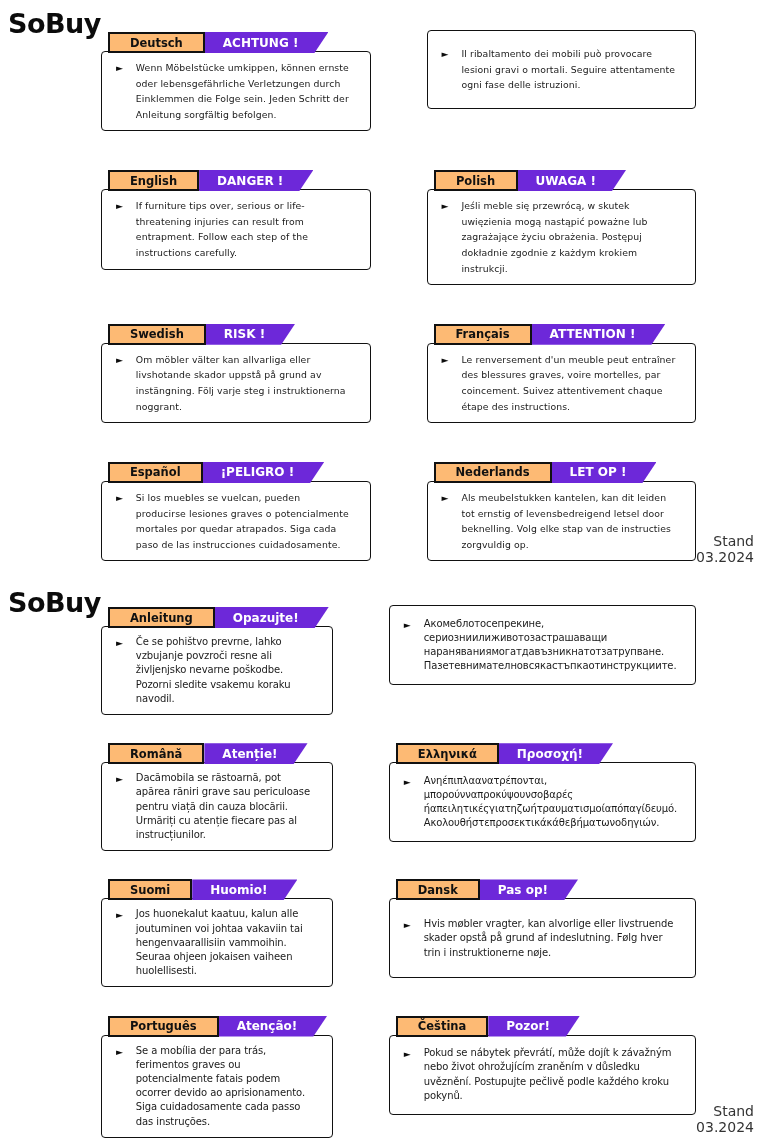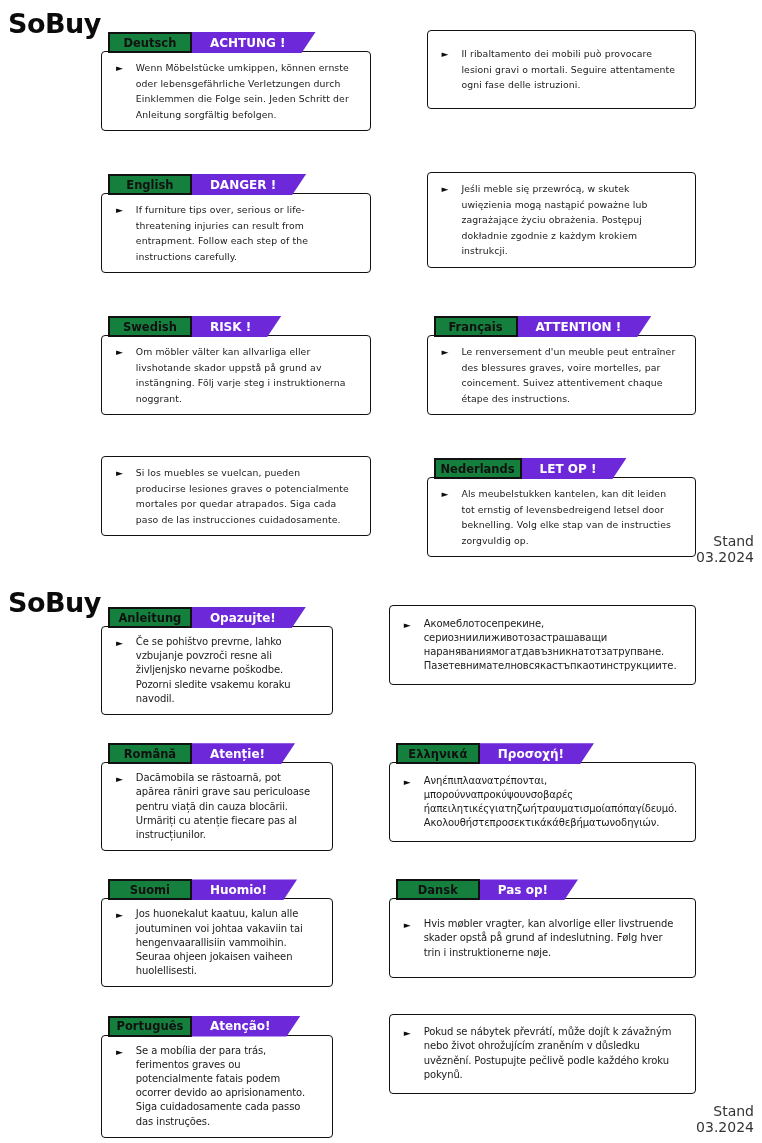--- a/index.html
+++ b/index.html
@@ -20,22 +20,22 @@
   }
   .grid {
     display:grid; grid-template-columns:1fr 1fr;
     column-gap:56px; row-gap:27px; margin-top:24px;
   }
   .page2 .grid { row-gap:23px; margin-top:20px; }
   .card { position:relative; }
   .card-head { position:relative; z-index:2; display:flex; margin-left:7px; height:21px; }
   .lang {
     display:flex; align-items:center; justify-content:center;
-    min-width:84px; padding:0 5px;
-    border:2px solid #111; background:#15803d;
+    min-width:84px; padding:0 20px;
+    border:2px solid #111; background:#fdba74;
     font-weight:700; font-size:11.5px; white-space:nowrap;
   }
   .warn {
     display:flex; align-items:center;
     background:#6d28d9; color:#fff;
     font-weight:700; font-size:12px; white-space:nowrap;
     padding:0 30px 0 18px;
     clip-path: polygon(0 0, 100% 0, calc(100% - 14px) 100%, 0 100%);
   }
   .card-body {
@@ -91,20 +91,24 @@
       </header>
       <div class="card-body">
         <div class="row">
           <span class="tri">►</span>
           <p class="txt">If furniture tips over, serious or life-threatening injuries can result from entrapment. Follow each step of the instructions carefully.</p>
         </div>
       </div>
     </article>
 
     <article class="card">
+      <header class="card-head">
+        <span class="lang">Polish</span>
+        <span class="warn">UWAGA !</span>
+      </header>
       <div class="card-body">
         <div class="row">
           <span class="tri">►</span>
           <p class="txt">Jeśli meble się przewrócą, w skutek uwięzienia mogą nastąpić poważne lub zagrażające życiu obrażenia. Postępuj dokładnie zgodnie z każdym krokiem instrukcji.</p>
         </div>
       </div>
     </article>
 
     <article class="card">
       <header class="card-head">
@@ -126,20 +130,24 @@
       </header>
       <div class="card-body">
         <div class="row">
           <span class="tri">►</span>
           <p class="txt">Le renversement d'un meuble peut entraîner des blessures graves, voire mortelles, par coincement. Suivez attentivement chaque étape des instructions.</p>
         </div>
       </div>
     </article>
 
     <article class="card">
+      <header class="card-head">
+        <span class="lang">Español</span>
+        <span class="warn">¡PELIGRO !</span>
+      </header>
       <div class="card-body">
         <div class="row">
           <span class="tri">►</span>
           <p class="txt">Si los muebles se vuelcan, pueden producirse lesiones graves o potencialmente mortales por quedar atrapados. Siga cada paso de las instrucciones cuidadosamente.</p>
         </div>
       </div>
     </article>
 
     <article class="card">
       <header class="card-head">
@@ -245,20 +253,24 @@
       </header>
       <div class="card-body">
         <div class="row">
           <span class="tri">►</span>
           <p class="txt">Se a mobília der para trás, ferimentos graves ou potencialmente fatais podem ocorrer devido ao aprisionamento. Siga cuidadosamente cada passo das instruções.</p>
         </div>
       </div>
     </article>
 
     <article class="card">
+      <header class="card-head">
+        <span class="lang">Čeština</span>
+        <span class="warn">Pozor!</span>
+      </header>
       <div class="card-body">
         <div class="row">
           <span class="tri">►</span>
           <p class="txt">Pokud se nábytek převrátí, může dojít k závažným nebo život ohrožujícím zraněním v důsledku uvěznění. Postupujte pečlivě podle každého kroku pokynů.</p>
         </div>
       </div>
     </article>
 
   </div>
 

